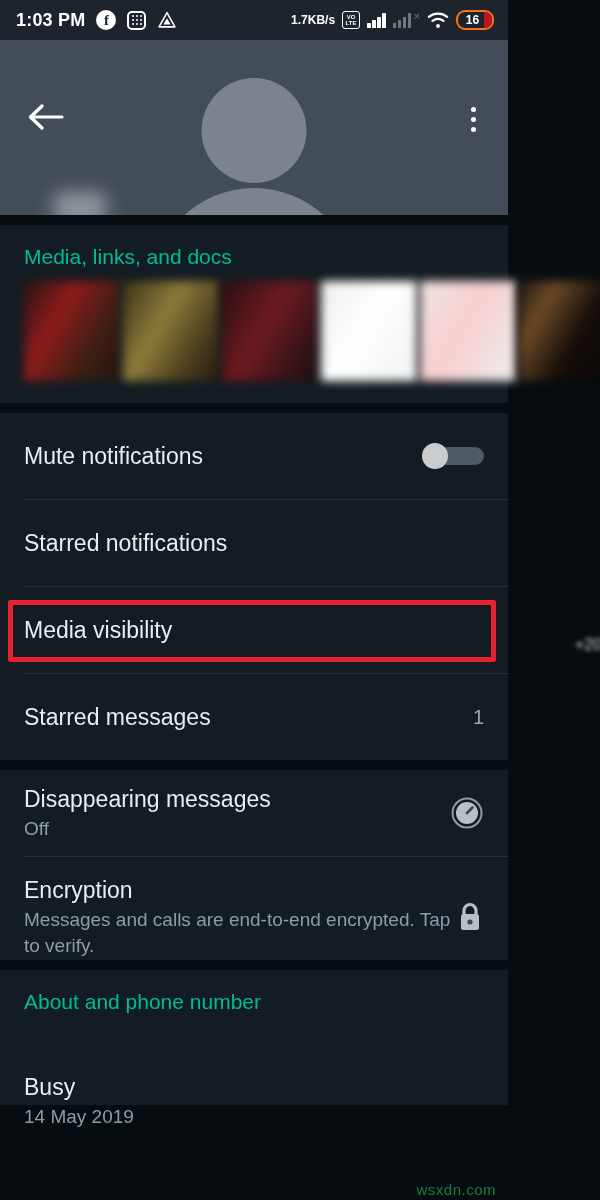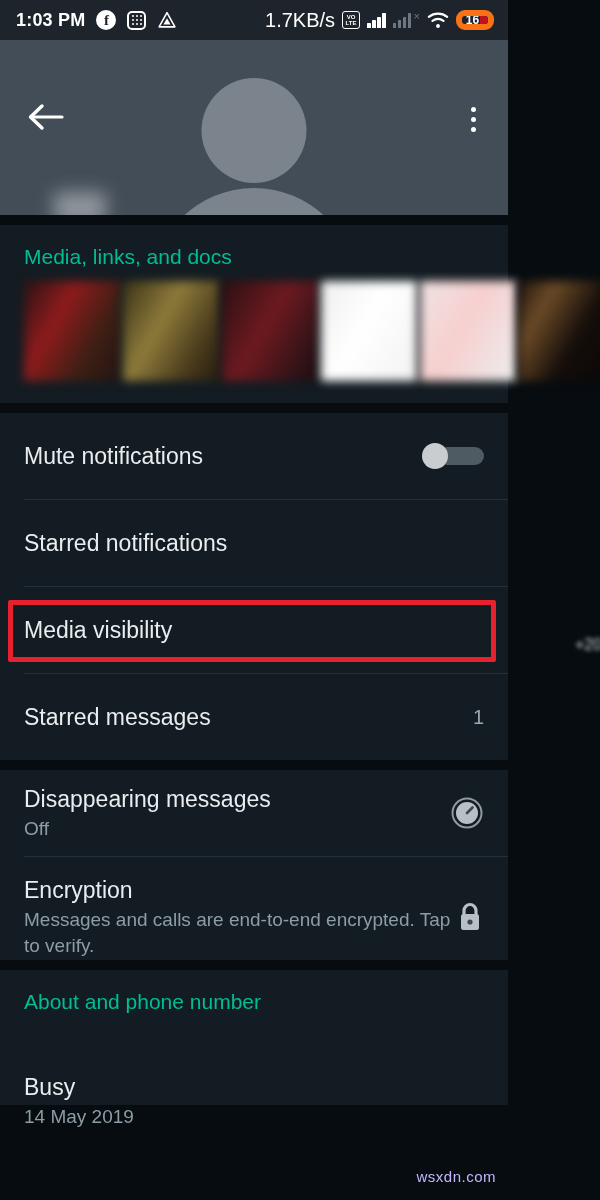--- a/index.html
+++ b/index.html
@@ -13,21 +13,21 @@
 
   
   .statusbar {
     height:40px; background:#1e242c; color:#ffffff;
     display:flex; align-items:center; justify-content:space-between;
     padding:0 14px 0 16px;
   }
   .sb-left { display:flex; align-items:center; gap:11px; }
   .sb-time { font-size:18px; font-weight:bold; letter-spacing:.2px; }
   .sb-right { display:flex; align-items:center; gap:7px; }
-  .sb-speed { font-size:20px; font-weight:normal; }
+  .sb-speed { font-size:12px; font-weight:bold; }
 
   .ic-fb { width:20px; height:20px; border-radius:50%; background:#fff; color:#1e242c;
            font-size:15px; font-weight:bold; line-height:20px; text-align:center;
            font-family:"Liberation Serif", serif; }
   .ic-grid { width:19px; height:19px; border:2px solid #fff; border-radius:5px;
              display:grid; grid-template-columns:repeat(3,1fr); grid-template-rows:repeat(3,1fr);
              padding:2px; gap:1px; }
   .ic-grid i { background:#fff; border-radius:50%; display:block; width:2px; height:2px; margin:auto; }
   .ic-drop { width:20px; height:19px; }
 
@@ -35,21 +35,21 @@
            display:flex; flex-direction:column; align-items:center; justify-content:center;
            font-size:6px; font-weight:bold; line-height:6px; }
   .bars { display:flex; align-items:flex-end; gap:1.5px; height:16px; }
   .bars i { width:3.5px; background:#fff; display:block; border-radius:.5px; }
   .bars i:nth-child(1){height:5px;} .bars i:nth-child(2){height:8px;}
   .bars i:nth-child(3){height:11.5px;} .bars i:nth-child(4){height:15px;}
   .bars.dim i { background:#6d7781; }
   .sim2 { position:relative; display:flex; align-items:flex-end; gap:1.5px; height:16px; }
   .sim2 .x { color:#6d7781; font-size:11px; line-height:9px; align-self:flex-start; margin-left:1px;}
   .wifi { width:22px; height:17px; }
-  .battery { width:38px; height:20px; border:6px solid #f97316; border-radius:9px;
+  .battery { width:38px; height:20px; border:2px solid #f97316; border-radius:9px;
              position:relative; display:flex; align-items:center; overflow:hidden; }
   .battery .lvl { position:absolute; right:0; top:0; bottom:0; width:8px; background:#c1121f;
                   border-radius:0 6px 6px 0;}
   .battery .num { position:relative; z-index:2; width:100%; text-align:center;
                   font-size:12px; font-weight:bold; color:#fff; padding-right:5px; }
 
   
   .header { position:relative; height:175px; background:#434d57; overflow:hidden; }
   .avatar-wrap { position:absolute; left:0; right:0; top:0; bottom:0;
                  display:flex; align-items:flex-start; justify-content:center; }
@@ -93,21 +93,21 @@
   .toggle .knob { position:absolute; left:0; top:0; width:26px; height:26px;
                   border-radius:50%; background:#c9cdd0; }
 
   
   .hl-box { position:absolute; left:8px; right:12px; top:13px; bottom:11px;
             border:5px solid #e8212e; border-radius:2px; pointer-events:none; }
 
   .icon-timer { width:34px; height:34px; }
   .icon-lock { width:28px; height:34px; }
 
-  .watermark { position:absolute; right:12px; bottom:15px; color:#c4b5fd;
+  .watermark { position:absolute; right:12px; bottom:2px; color:#15803d;
                font-size:15px; letter-spacing:.5px; }
 </style>
 </head>
 <body>
 
 <div class="phone">
 
   <div class="statusbar">
     <div class="sb-left">
       <span class="sb-time">1:03 PM</span>

